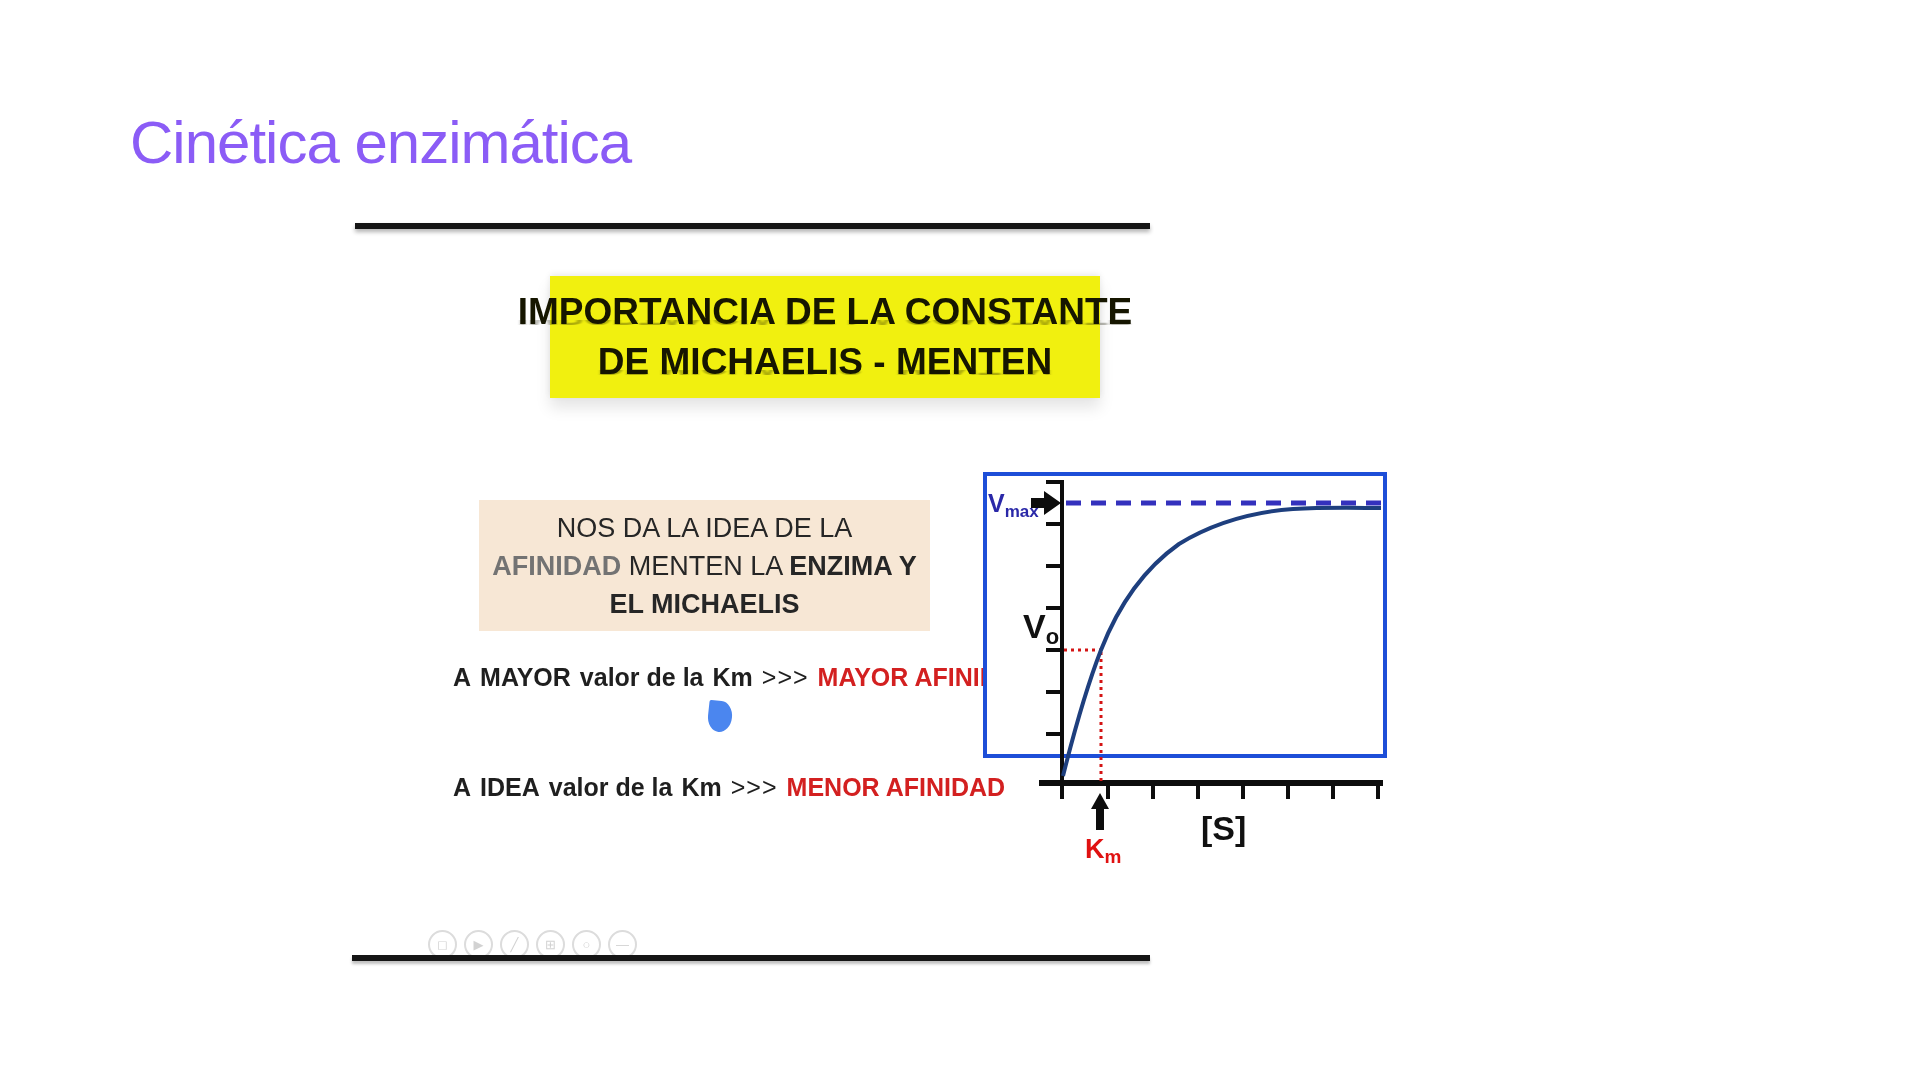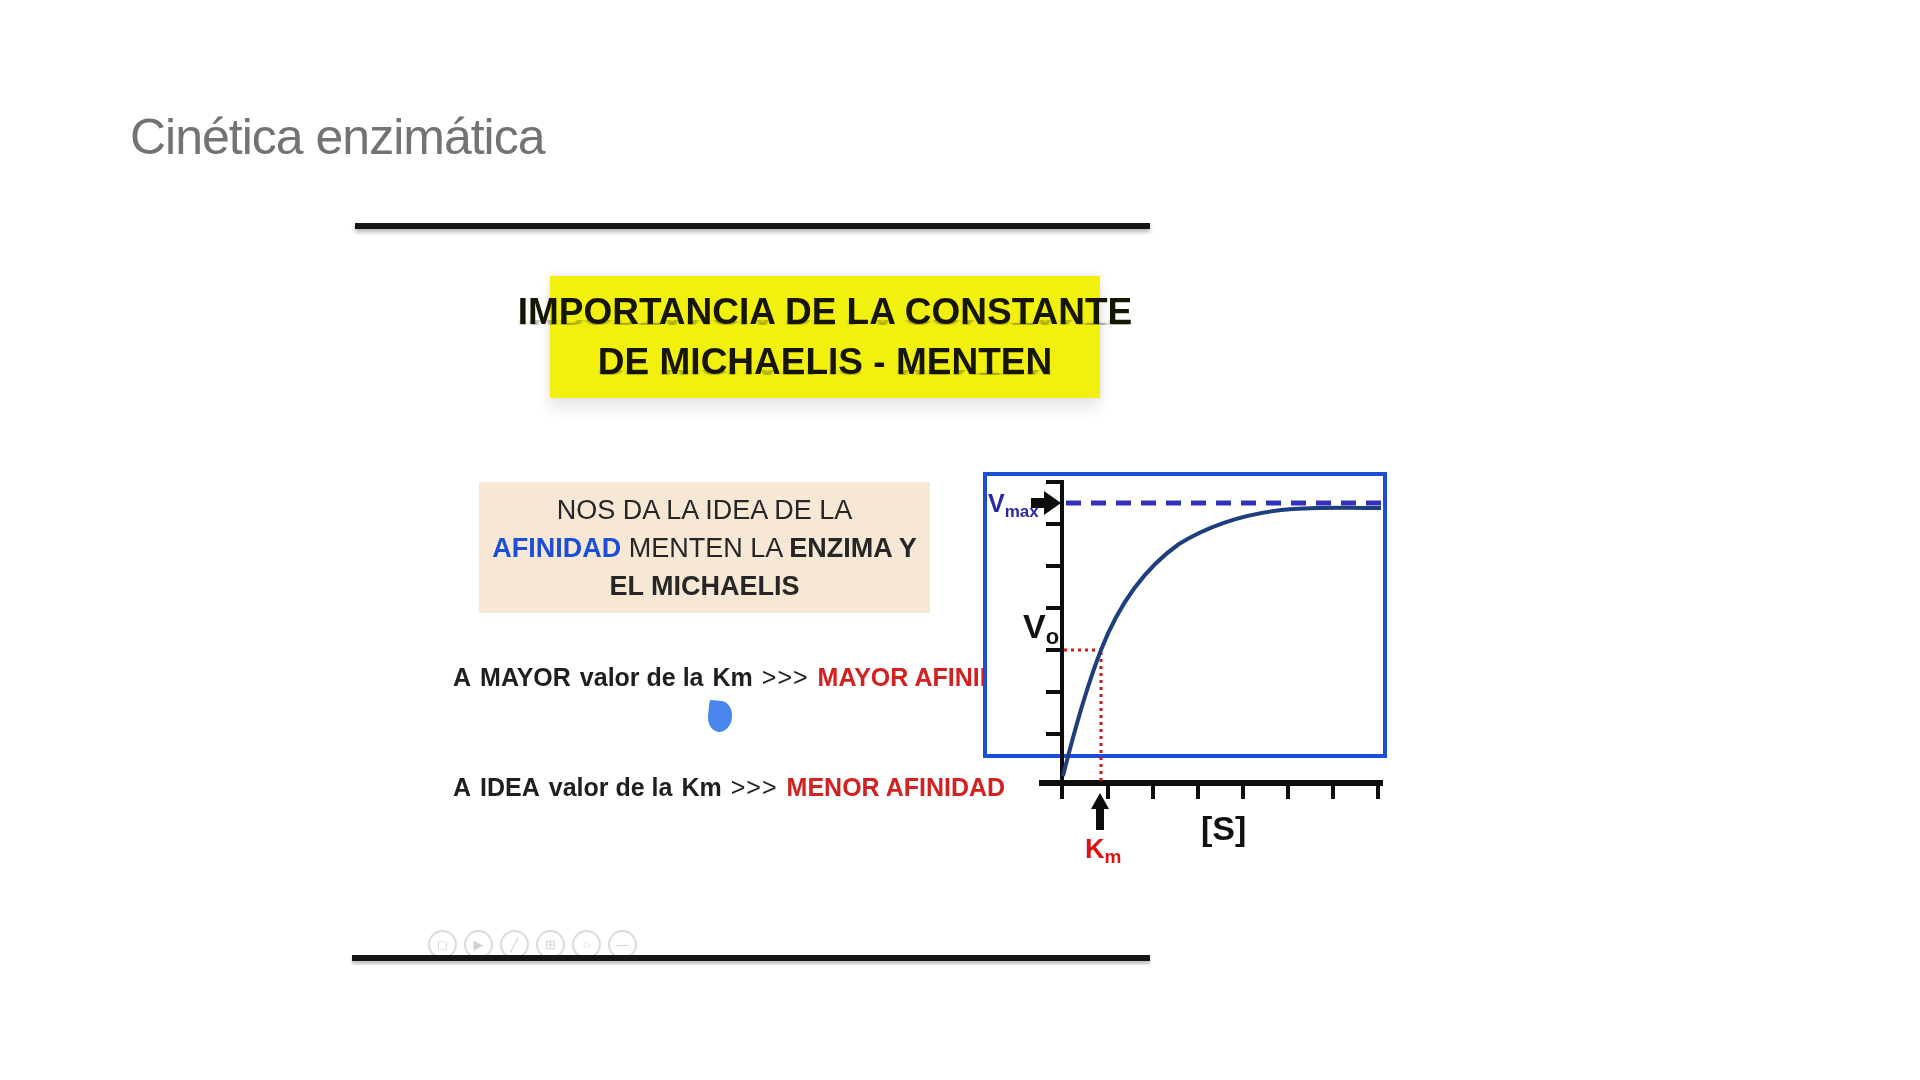--- a/index.html
+++ b/index.html
@@ -4,22 +4,22 @@
 <style>
   html,body{margin:0;padding:0;background:#ffffff;}
   #slide{
     position:relative;width:1920px;height:1080px;background:#ffffff;
     font-family:"Liberation Sans",sans-serif;overflow:hidden;
   }
   .abs{position:absolute;}
 
   
   #title{
-    left:130px;top:108px;font-size:50px;font-weight:400;letter-spacing:-1px;
-    color:#737373;white-space:nowrap;
+    left:130px;top:108px;font-size:60px;font-weight:400;letter-spacing:-1px;
+    color:#8b5cf6;white-space:nowrap;
   }
 
   
   .hrule{height:6px;background:#151515;}
   #rule-top{left:355px;top:223px;width:795px;box-shadow:0 3px 4px rgba(0,0,0,.3);}
   #rule-bottom{left:352px;top:955px;width:798px;box-shadow:0 3px 3px rgba(0,0,0,.25);z-index:5;}
 
   
   #banner{
     left:550px;top:276px;width:550px;height:122px;background:#F1F00F;
@@ -29,26 +29,26 @@
   .bline{position:relative;height:50px;line-height:50px;
     font-size:37px;font-weight:700;color:#161600;letter-spacing:0;white-space:nowrap;text-align:center;}
   .bline .mirror{
     position:absolute;left:0;right:0;top:44px;height:20px;overflow:hidden;
     transform:scaleY(-0.55);transform-origin:top;
     opacity:.30;filter:blur(1.4px);pointer-events:none;
   }
 
   
   #idea-box{
-    left:479px;top:482px;width:451px;height:131px;background:#F7E7D5;
+    left:479px;top:500px;width:451px;height:131px;background:#F7E7D5;
     display:flex;flex-direction:column;align-items:center;justify-content:center;
     font-size:27px;color:#262626;text-align:center;line-height:38px;
   }
   .bold{font-weight:700;text-align:center;}
-  .red{color:#1d4ed8;font-weight:700;}
+  .red{color:#737373;font-weight:700;}
 
   
   .km-line{white-space:nowrap;font-size:25px;color:#1f1f1f;font-weight:700;}
   #km-line-1{left:453px;top:663px;}
   #km-line-2{left:453px;top:773px;}
   .km-line .sp{margin-right:9px;}
   .km-line .arrows{font-weight:400;letter-spacing:1px;margin-right:9px;}
   .km-line .redpart{color:#D32020;font-weight:700;}
 
   

